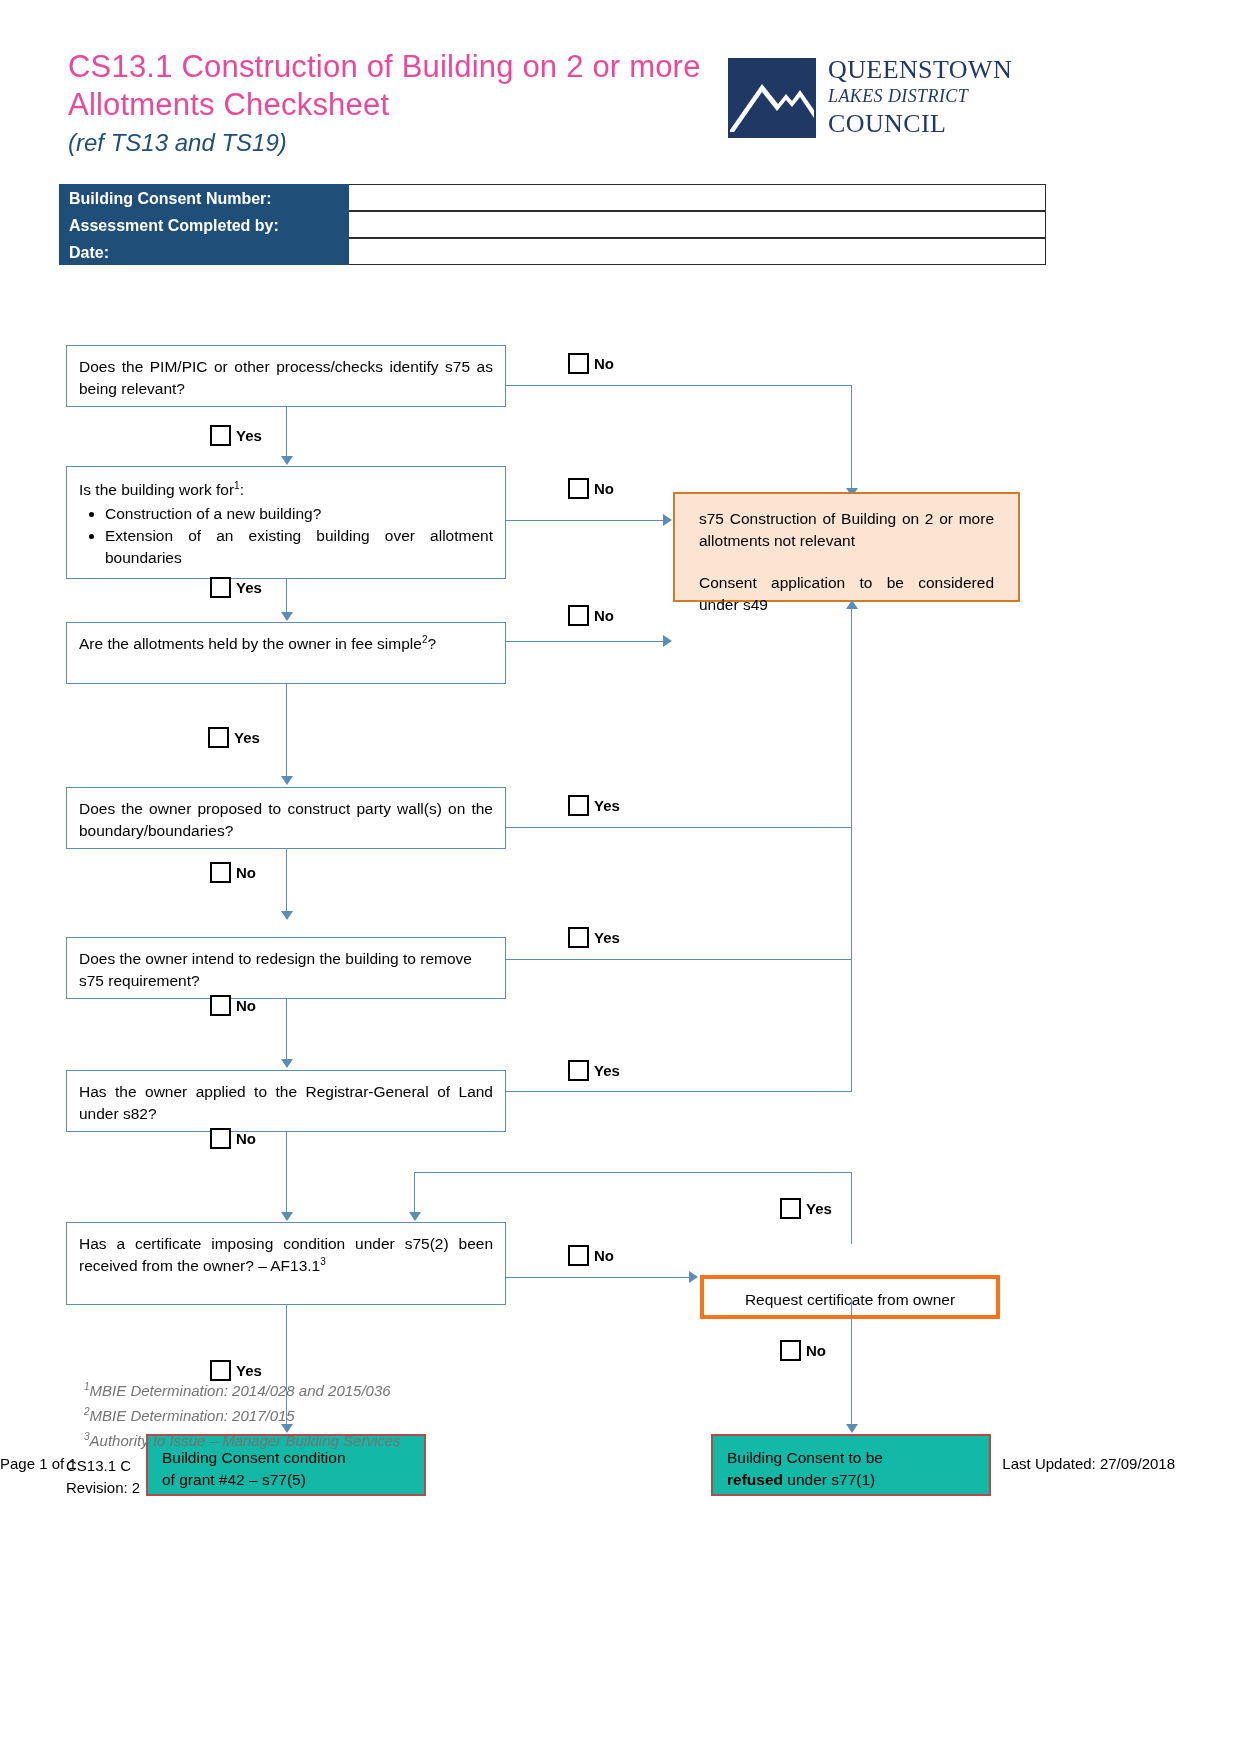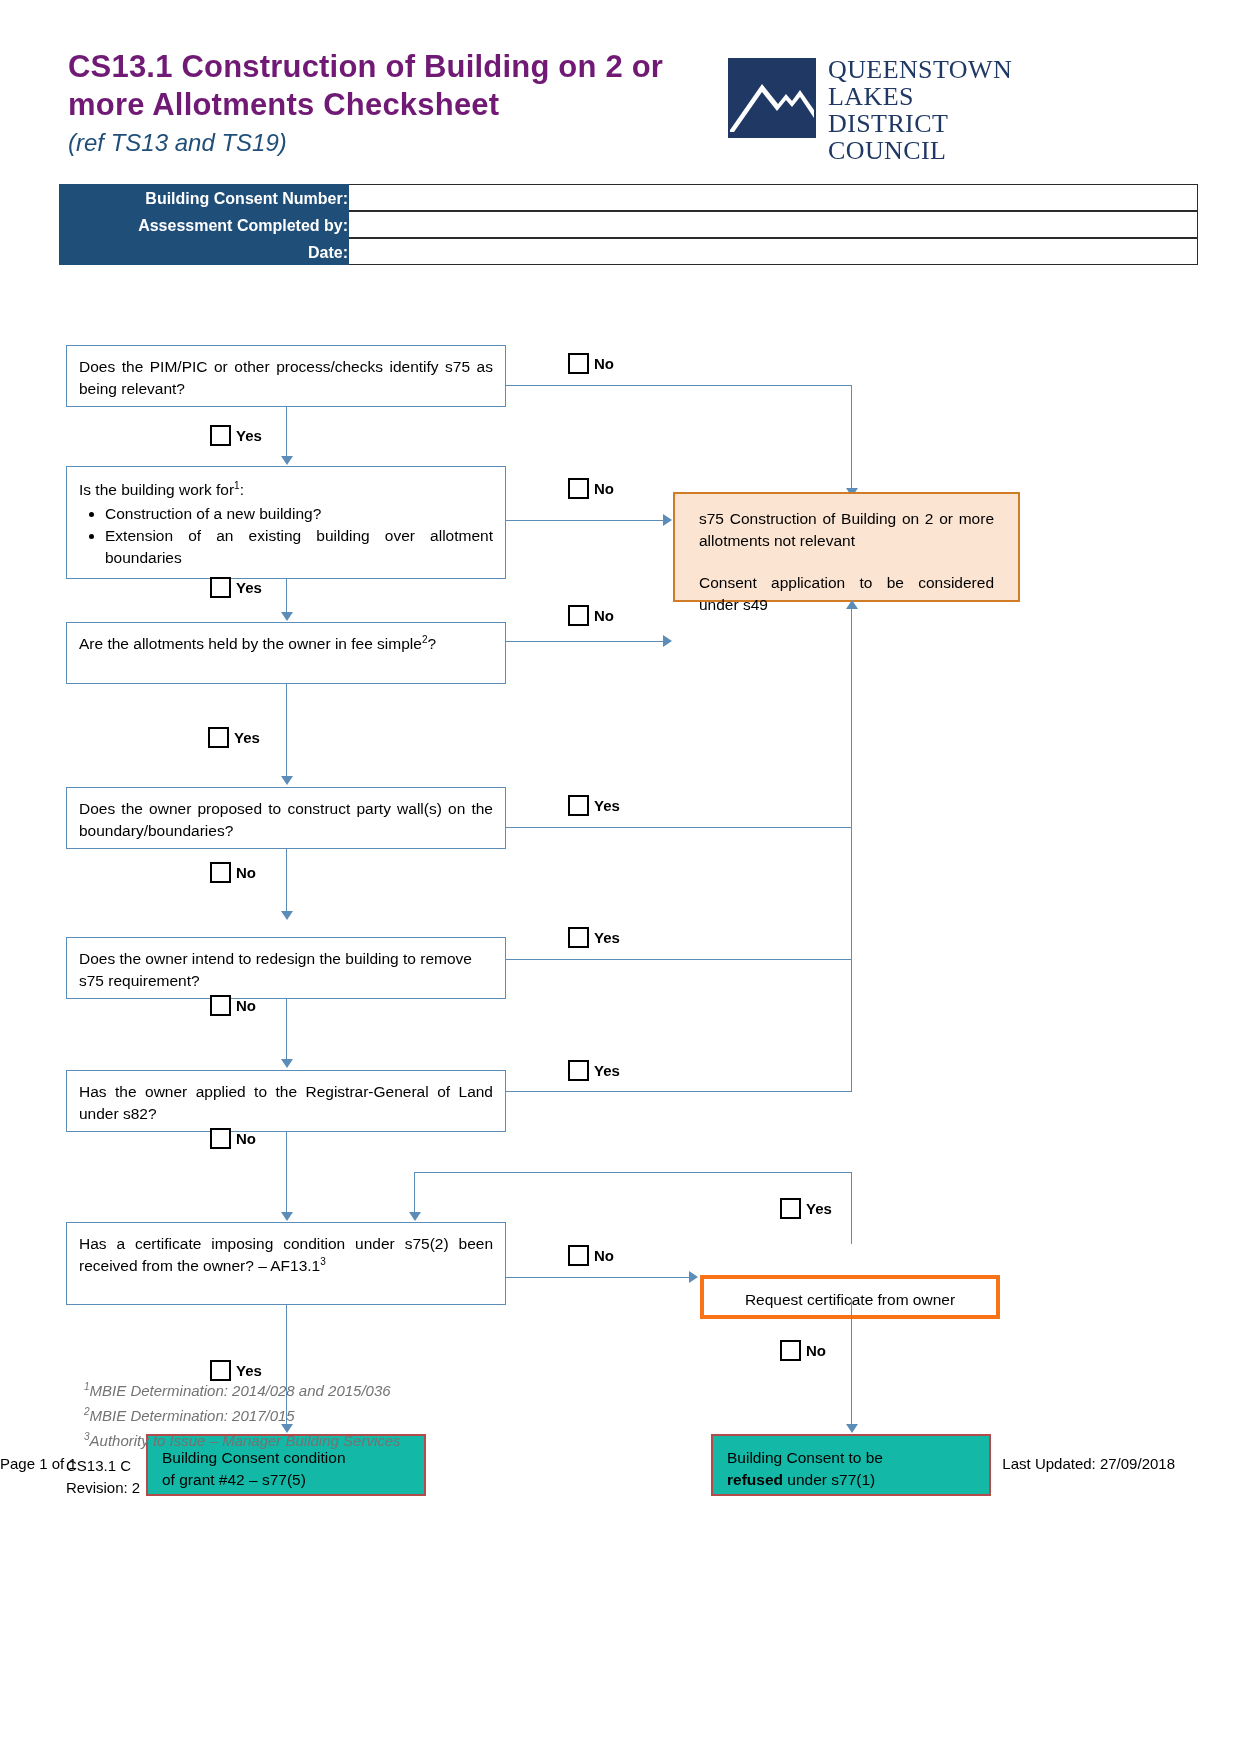--- a/index.html
+++ b/index.html
@@ -9,38 +9,38 @@
     font-family:"Liberation Sans", sans-serif;
     color:#000;
     position:relative;
     overflow:hidden;
   }
   .page{position:absolute;left:0;top:0;width:1241px;height:1754px;}
 
   
   .title{
     position:absolute;left:68px;top:48px;width:640px;
-    font-size:31px;line-height:38px;color:#701a75;font-weight:700;
+    font-size:31px;line-height:38px;color:#ec4899;font-weight:400;
     letter-spacing:.2px;
   }
   .subtitle{
     position:absolute;left:68px;top:128px;width:640px;
     font-size:24px;line-height:30px;color:#1F4E79;font-style:italic;
   }
 
   .logo{position:absolute;left:728px;top:58px;width:310px;height:80px;}
   .logo-mark{position:absolute;left:0;top:0;width:88px;height:80px;}
   .logo-text{position:absolute;left:100px;top:-2px;
     font-family:"Liberation Serif", serif;color:#1F3864;}
   .logo-l1{font-size:26px;line-height:27px;letter-spacing:.4px;}
-  .logo-l2{font-size:26px;line-height:27px;letter-spacing:.4px;}
+  .logo-l2{font-size:18px;line-height:27px;letter-spacing:.4px;font-style:italic;}
   .logo-l3{font-size:26px;line-height:27px;letter-spacing:.4px;}
 
   
-  .infotable{position:absolute;left:59px;top:184px;width:1139px;text-align:right;}
+  .infotable{position:absolute;left:59px;top:184px;width:987px;}
   .inforow{display:flex;height:27px;}
   .infolabel{
     width:290px;background:#1F4E79;color:#fff;font-weight:bold;
     font-size:16px;line-height:27px;padding-left:9px;box-sizing:border-box;
     border:1px solid #1F4E79;
   }
   .infoval{
     flex:1;border:1px solid #2b2b2b;border-left:none;background:#fff;
     box-sizing:border-box;
   }

